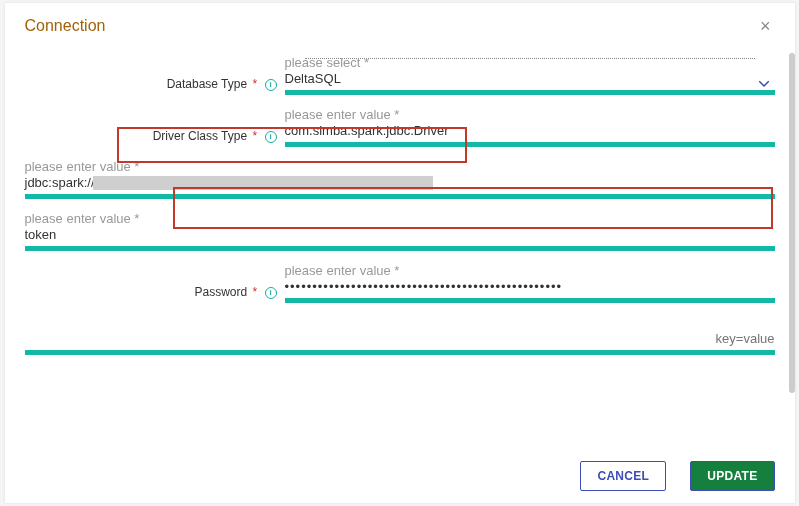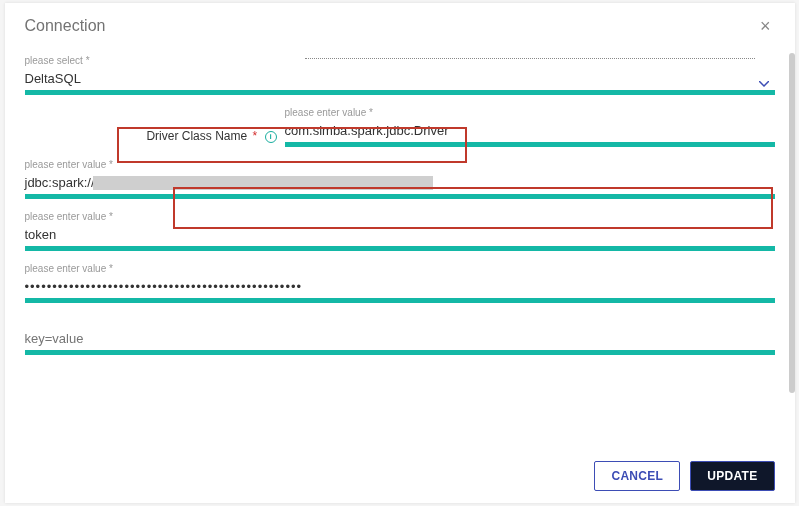--- a/index.html
+++ b/index.html
@@ -21,21 +21,21 @@
     }
     .modal-header {
       padding: 14px 20px 6px 20px;
       display: flex;
       justify-content: space-between;
       align-items: flex-start;
     }
     .modal-title {
       font-size: 16px;
       font-weight: 400;
-      color: #737373;
+      color: #a16207;
     }
     .close-btn {
       font-size: 18px;
       color: #888;
       cursor: pointer;
       line-height: 1;
       padding: 0 4px;
     }
     .modal-body {
       padding: 0 20px 10px 20px;
@@ -79,21 +79,21 @@
       font-weight: bold;
       line-height: 1;
       vertical-align: middle;
       margin-left: 2px;
     }
     .input-col {
       flex: 1;
       position: relative;
     }
     .hint {
-      font-size: 10px;
+      font-size: 13px;
       color: #999;
       position: absolute;
       top: -12px;
       left: 0;
     }
     .text-input, .select-input {
       width: 100%;
       border: none;
       border-bottom: 5px solid #14b8a6;
       padding: 4px 0;
@@ -143,74 +143,79 @@
       height: 18px;
       margin-left: 280px;
       margin-right: 20px;
       margin-bottom: 8px;
     }
     .modal-footer {
       position: absolute;
       bottom: 12px;
       right: 20px;
       display: flex;
-      gap: 10px;
+      gap: 24px;
     }
     .btn {
       padding: 7px 16px;
       font-size: 12px;
       font-weight: 600;
       border-radius: 2px;
       cursor: pointer;
       letter-spacing: 0.3px;
     }
     .btn-outline {
       background: #fff;
       color: #3d4db5;
       border: 1px solid #3d4db5;
     }
     .btn-primary {
-      background: #0f172a;
+      background: #15803d;
       color: #fff;
       border: 1px solid #3d4db5;
     }
-    .placeholder { color: #15803d; }
+    .placeholder { color: #15803d; text-align: right; }
     .url-text { font-size: 13px; color: #333; display: inline-block; }
   </style>
 </head>
 <body>
 
 <div class="modal">
 
   <div class="modal-header">
     <div class="modal-title">Connection</div>
     <div class="close-btn">×</div>
   </div>
 
   <div class="scrollbar-right"></div>
 
   <div class="modal-body">
 
     <div class="dotted-top"></div>
 
     <div class="form-row select-row">
+      <div class="label-col">
+        <span>Database Type</span>
+        <span class="req">*</span>
+        <span class="info-icon">i</span>
+      </div>
       <div class="input-col">
         <div class="hint">please select *</div>
         <div class="select-input">DeltaSQL</div>
         <span class="chevron">
           <svg viewBox="0 0 10 6" width="10" height="6">
               <path d="M0 0 L5 5 L10 0" stroke="#3d4db5" stroke-width="1.5" fill="none"></path>
             </svg>
         </span>
       </div>
     </div>
 
     <div class="form-row">
       <div class="label-col">
-        <span>Driver Class Name</span>
+        <span>Driver Class Type</span>
         <span class="req">*</span>
         <span class="info-icon">i</span>
       </div>
       <div class="input-col">
         <div class="hint">please enter value *</div>
         <input type="text" class="text-input" value="com.simba.spark.jdbc.Driver" style="">
       </div>
     </div>
 
     <div class="form-row">
@@ -224,20 +229,25 @@
     </div>
 
     <div class="form-row">
       <div class="input-col">
         <div class="hint">please enter value *</div>
         <input type="text" class="text-input" value="token" style="">
       </div>
     </div>
 
     <div class="form-row">
+      <div class="label-col">
+        <span>Password</span>
+        <span class="req">*</span>
+        <span class="info-icon">i</span>
+      </div>
       <div class="input-col">
         <div class="hint">please enter value *</div>
         <input type="text" class="text-input" style="letter-spacing: 1px;" value="••••••••••••••••••••••••••••••••••••••••••••••••••">
       </div>
     </div>
 
     <div class="form-row">
       <div class="input-col">
         <input type="text" class="text-input placeholder" placeholder="key=value" style="">
       </div>

